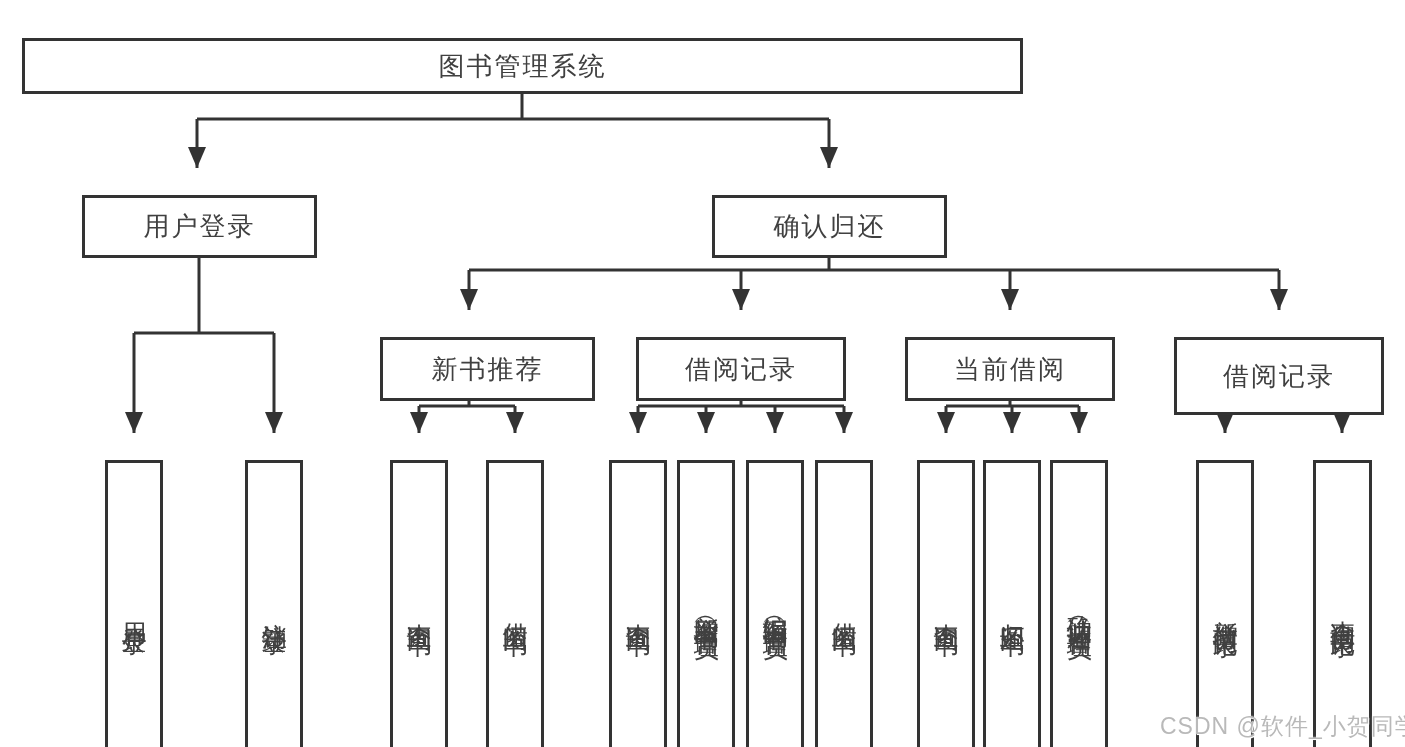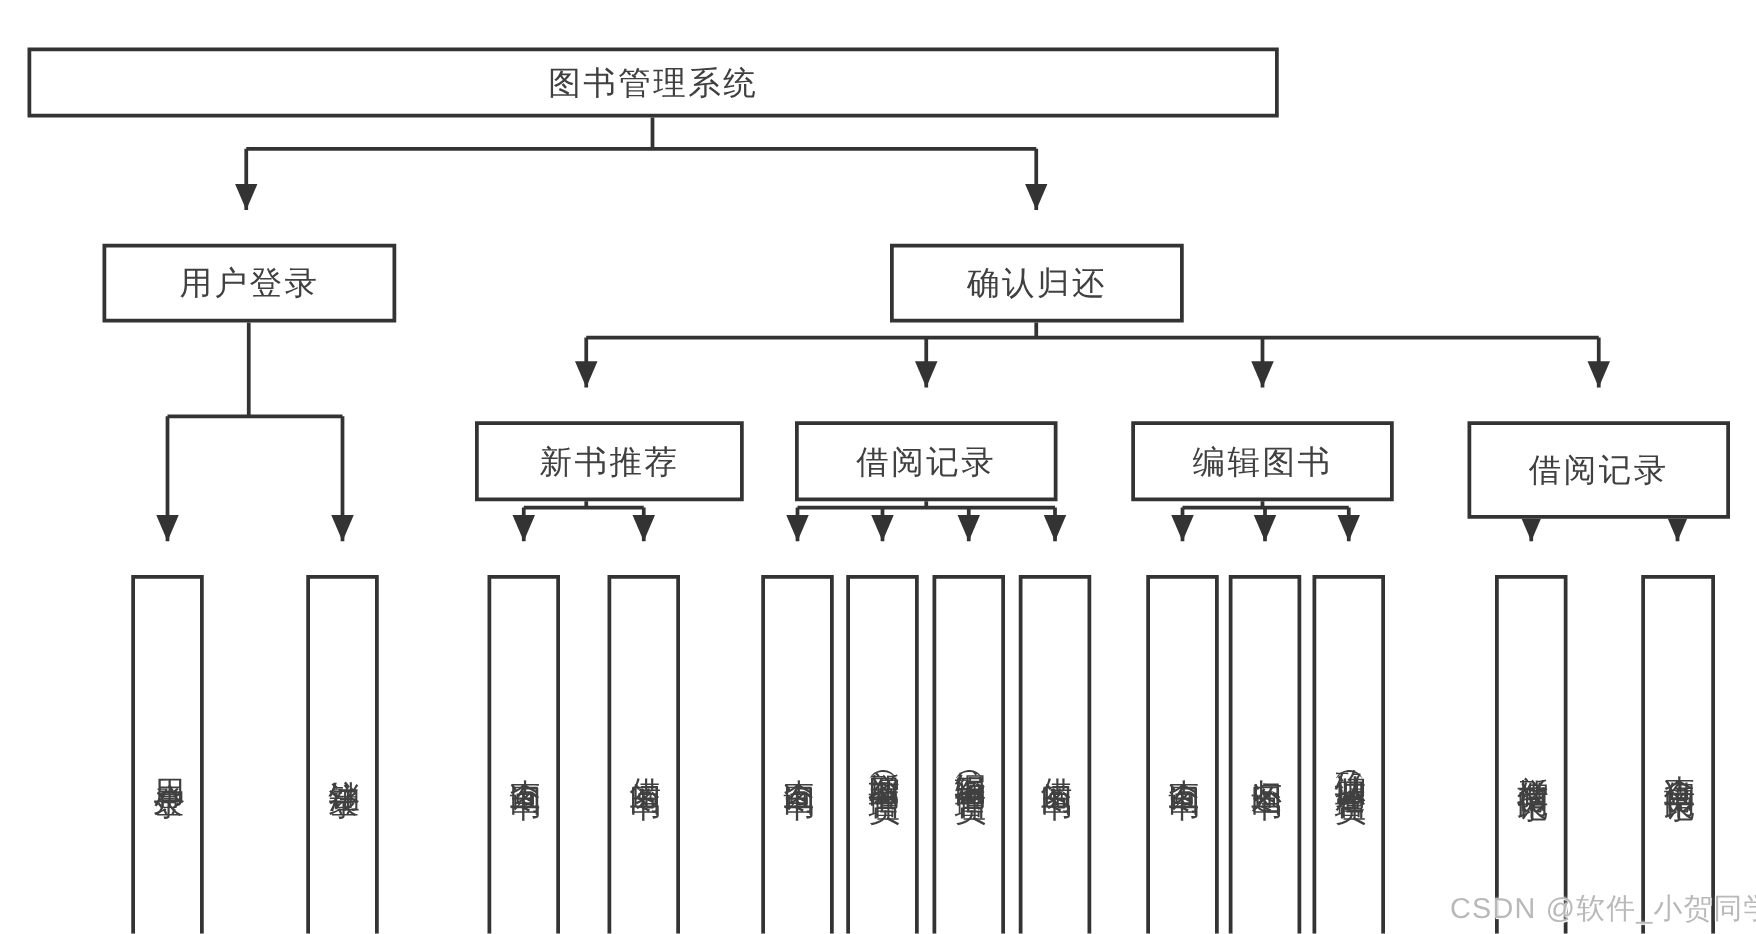--- a/index.html
+++ b/index.html
@@ -95,21 +95,21 @@
     </g>
   </svg>
 
   <div class="node" style="left:22px;top:13px;width:1001px;height:56px">图书管理系统</div>
 
   <div class="node" style="left:82px;top:170px;width:235px;height:63px">用户登录</div>
   <div class="node" style="left:712px;top:170px;width:235px;height:63px">确认归还</div>
 
   <div class="node" style="left:380px;top:312px;width:215px;height:64px">新书推荐</div>
   <div class="node" style="left:636px;top:312px;width:210px;height:64px">借阅记录</div>
-  <div class="node" style="left:905px;top:312px;width:210px;height:64px">编辑图书</div>
+  <div class="node" style="left:905px;top:312px;width:210px;height:64px">当前借阅</div>
   <div class="node" style="left:1174px;top:312px;width:210px;height:78px">借阅记录</div>
 
   <div class="node leaf" style="left:105px;top:435px;width:58px;height:298px">
     <span class="vtext">用户登录</span>
   </div>
   <div class="node leaf" style="left:245px;top:435px;width:58px;height:298px">
     <span class="vtext">注销登录</span>
   </div>
 
   <div class="node leaf" style="left:390px;top:435px;width:58px;height:298px">

